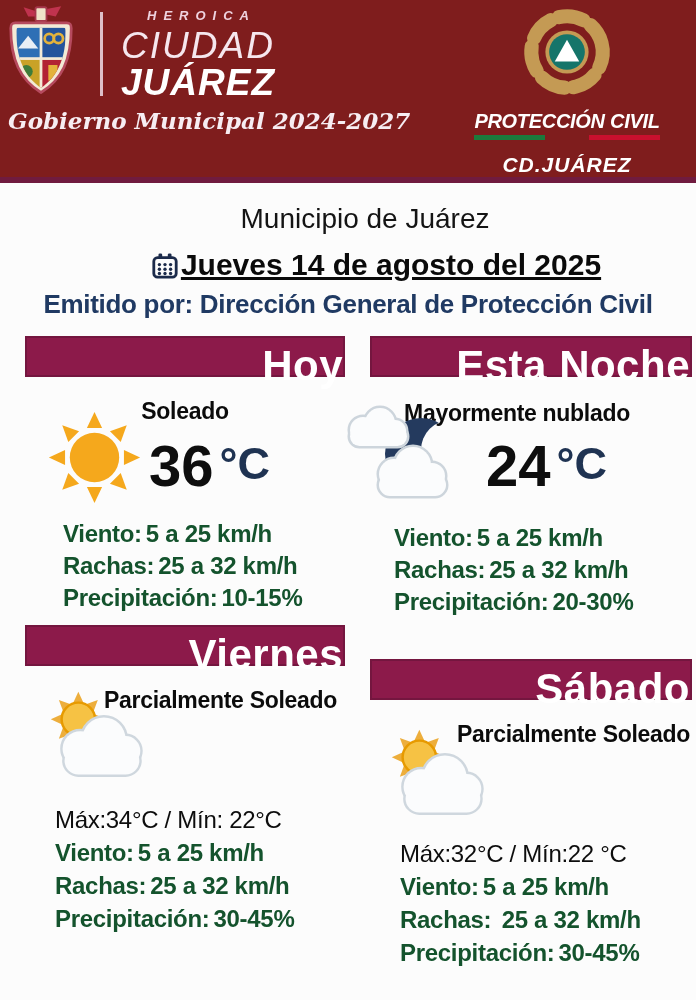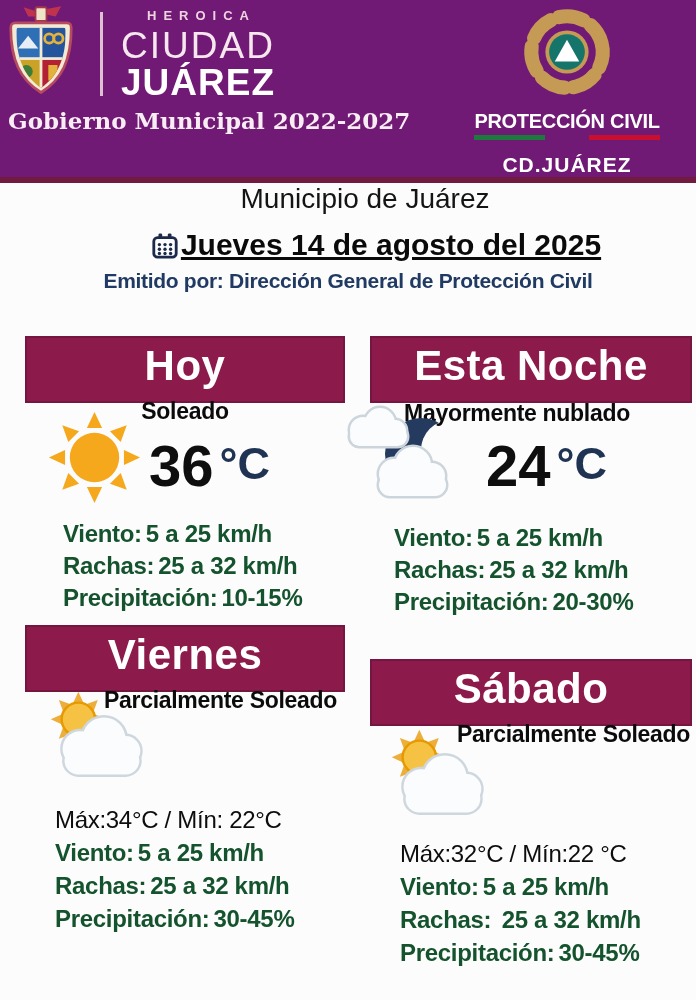--- a/index.html
+++ b/index.html
@@ -2,22 +2,22 @@
 <html><head>
 <meta charset="utf-8">
 <style>
   html,body{margin:0;padding:0;background:#ffffff;}
   .page{
     position:relative;width:696px;height:1000px;overflow:hidden;
     background:#fcfcfc;font-family:"Liberation Sans",sans-serif;color:#0d0d0d;
   }
   
   .banner{
-    position:relative;width:100%;height:177px;background:#701a75;
-    border-bottom:6px solid #701B3F;box-sizing:content-box;
+    position:relative;width:100%;height:177px;background:#7f1d1d;
+    border-bottom:6px solid #701B3F;box-sizing:content-box;font-style:italic;
   }
   .crest{position:absolute;left:8px;top:4px;}
   .banner-divider{position:absolute;left:100px;top:12px;width:3px;height:84px;background:#E9D3DD;opacity:.9;}
   .citytext{position:absolute;left:112px;top:8px;width:172px;text-align:center;color:#F7EDF2;}
   .heroica{font-size:13px;letter-spacing:7px;color:#EFD3DF;font-weight:600;margin-bottom:5px;padding-left:7px;}
   .ciudad{font-size:37px;font-weight:300;letter-spacing:2px;line-height:36px;color:#F6E7EE;}
   .juarez{font-size:37px;font-weight:800;letter-spacing:1px;line-height:38px;color:#ffffff;}
   .gobierno{
     position:absolute;left:8px;top:107px;color:#F7EDF2;
     font-family:"DejaVu Serif",serif;font-weight:700;font-size:23px;
@@ -25,32 +25,32 @@
   .pc-block{position:absolute;right:28px;top:5px;width:202px;text-align:center;}
   .pc-emblem{display:block;margin:0 auto;}
   .pc-title{color:#ffffff;font-weight:700;font-size:20px;letter-spacing:-0.3px;margin-top:11px;white-space:nowrap;}
   .tricolor{display:flex;height:5px;margin:2px 8px 0 8px;}
   .tricolor .g{flex:0 0 38%;background:#1C7A3C;}
   .tricolor .w{flex:0 0 24%;background:transparent;}
   .tricolor .r{flex:0 0 38%;background:#C8102E;}
   .pc-city{color:#ffffff;font-weight:700;font-size:21px;margin-top:13px;letter-spacing:1px;}
   
   .titles{position:relative;text-align:center;}
-  .municipio{margin-top:0;padding-left:34px;font-size:28px;font-weight:400;color:#141414;}
+  .municipio{margin-top:20px;padding-left:34px;font-size:28px;font-weight:400;color:#141414;}
   .fecha-row{
     display:flex;align-items:center;justify-content:center;gap:2px;
     margin-top:13px;padding-left:56px;font-size:30px;font-weight:700;color:#0a0a0a;text-decoration:underline;
   }
   .calendar-icon{flex:0 0 auto;position:relative;top:1px;}
-  .emitido{margin-top:7px;font-size:21px;font-weight:700;color:#203A63;letter-spacing:-0.3px;}
+  .emitido{margin-top:7px;font-size:26px;font-weight:700;color:#203A63;letter-spacing:-0.3px;}
   
   .card{position:absolute;width:320px;}
   .card-header{
-    height:67px;line-height:55px;background:#8C1A4A;border:2px solid #74163F;box-sizing:border-box;
-    text-align:center;color:#ffffff;font-size:42px;font-weight:700;letter-spacing:0.5px;
+    height:41px;line-height:55px;background:#8C1A4A;border:2px solid #74163F;box-sizing:border-box;
+    text-align:right;color:#ffffff;font-size:42px;font-weight:700;letter-spacing:0.5px;
   }
   .condition{position:absolute;width:100%;font-size:23px;font-weight:700;color:#0b0b0b;letter-spacing:-0.3px;}
   .cond-center{top:62px;text-align:center;}
   .cond-right-a{top:64px;text-align:center;padding-right:28px;box-sizing:border-box;}
   .cond-right-b{top:62px;text-align:right;padding-right:8px;box-sizing:border-box;}
   .cond-right-c{top:62px;text-align:right;padding-right:2px;box-sizing:border-box;}
   .icon-abs{position:absolute;}
   .temp{position:absolute;white-space:nowrap;}
   .tval{font-size:58px;font-weight:700;color:#0e0e0e;}
   .tunit{font-size:45px;font-weight:700;color:#1F3352;position:relative;top:-7px;margin-left:6px;}
@@ -96,21 +96,21 @@
     </svg>
 
     <div class="banner-divider"></div>
 
     <div class="citytext">
       <div class="heroica">HEROICA</div>
       <div class="ciudad">CIUDAD</div>
       <div class="juarez">JUÁREZ</div>
     </div>
 
-    <div class="gobierno">Gobierno Municipal 2022-2027</div>
+    <div class="gobierno">Gobierno Municipal 2024-2027</div>
 
     <div class="pc-block">
       <svg class="pc-emblem" width="94" height="94" viewBox="0 0 100 100">
         <circle cx="50" cy="50" r="38" fill="none" stroke="#C49A54" stroke-width="15" stroke-dasharray="27 9" stroke-linecap="round" transform="rotate(-15 50 50)"></circle>
         <circle cx="50" cy="50" r="23" fill="#C49A54"></circle>
         <circle cx="50" cy="50" r="19" fill="#15756A"></circle>
         <polygon points="50,37 63,60 37,60" fill="#ffffff"></polygon>
       </svg>
       <div class="pc-title">PROTECCIÓN CIVIL</div>
       <div class="tricolor">

